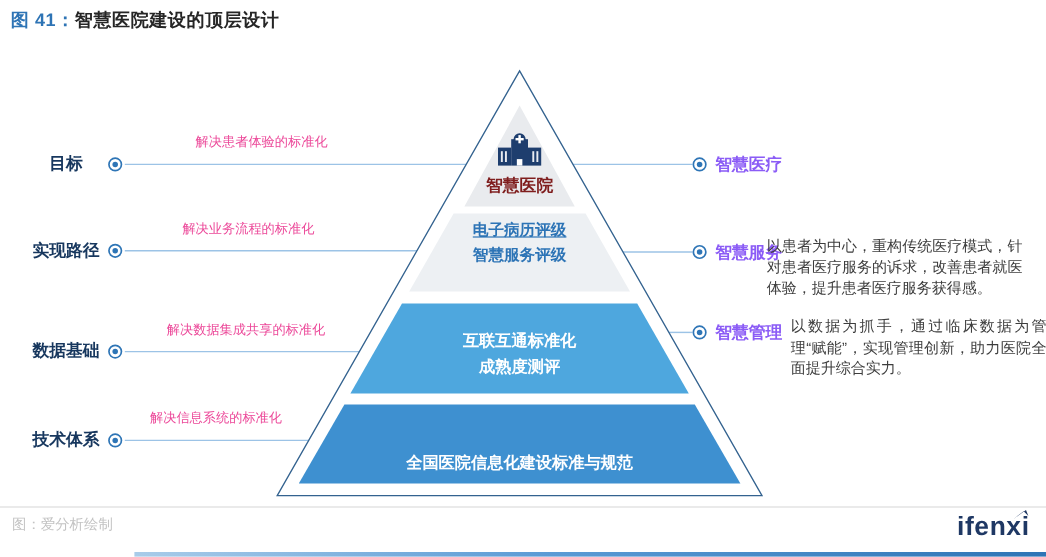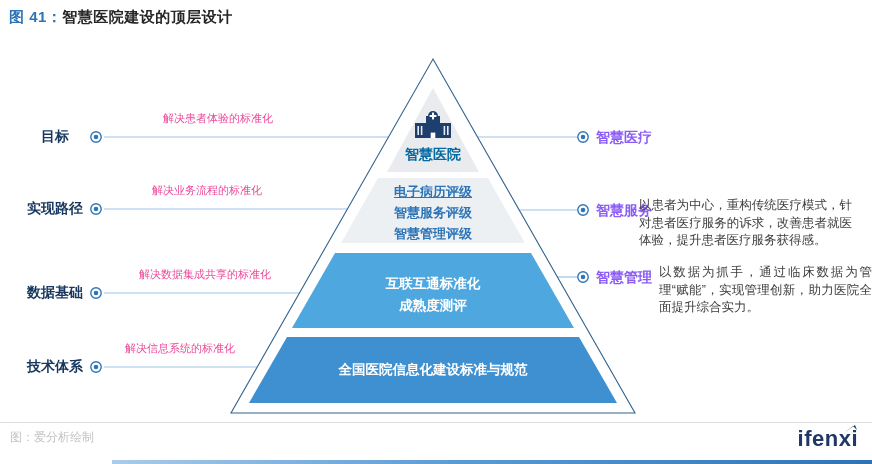--- a/index.html
+++ b/index.html
@@ -15,21 +15,21 @@
   .fig-title { color:#262626; }
   .conn { stroke:#9cc3e6; stroke-width:1.2; }
   .outline { fill:#ffffff; stroke:#33628f; stroke-width:1.1; }
   .bullet-outer { fill:#ffffff; stroke:#2e75b6; stroke-width:1.4; }
   .bullet-inner { fill:#2e75b6; }
   .side-label { color:#17375e; font-weight:bold; font-size:14px; text-align:center; width:110px; }
   .side-note { color:#ec4899; font-size:11px; white-space:nowrap; transform:translateX(-50%); }
   .r-label { color:#8b5cf6; font-weight:bold; font-size:14px; white-space:nowrap; }
   .r-desc { color:#3d3d3d; font-size:12.5px; line-height:17.5px; width:213px; text-align:justify; }
   .pyr-text { transform:translateX(-50%); text-align:center; white-space:nowrap; }
-  .top-label { color:#0369a1; font-weight:bold; font-size:14px; }
+  .top-label { color:#7f1d1d; font-weight:bold; font-size:14px; }
   .lvl2-line { color:#2d74b6; font-weight:bold; font-size:13px; line-height:21px; }
   .lvl34-line { color:#ffffff; font-weight:bold; font-size:13.5px; line-height:22px; }
   .divider { position:absolute; left:0; right:0; top:422px; height:1px; background:#dcdcdc; }
   .source { position:absolute; left:10px; top:429px; font-size:12px; color:#c3c3c3; }
   .logo { position:absolute; right:14px; top:426px; font-size:22px; font-weight:bold; color:#1f3864; letter-spacing:.5px; }
   .logo-arrow { position:absolute; right:13px; top:424px; }
   .bottom-bar { position:absolute; left:112px; right:0; bottom:0; height:4px;
     background:linear-gradient(90deg,#a9cce9 0%,#5b9bd5 45%,#2e74b5 100%); }
 </style>
 </head>
@@ -99,24 +99,23 @@
       </g>
     <g transform="translate(583,277)">
         <circle class="bullet-outer" r="5.2"></circle>
         <circle class="bullet-inner" r="2.3"></circle>
       </g>
   </svg>
 
   <div class="abs pyr-text top-label" style="left:433px; top:146px;">智慧医院</div>
   <div class="abs pyr-text lvl2-line" style="left:433px; top:181px;text-decoration:underline;">电子病历评级</div>
   <div class="abs pyr-text lvl2-line" style="left:433px; top:202px;">智慧服务评级</div>
-  <div class="abs pyr-text lvl2-line" style="left:433px; top:223px;">智慧管理评级</div>
   <div class="abs pyr-text lvl34-line" style="left:433px; top:273px;">互联互通标准化</div>
   <div class="abs pyr-text lvl34-line" style="left:433px; top:295px;">成熟度测评</div>
-  <div class="abs pyr-text lvl34-line" style="left:433px; top:359px;text-align:center;">全国医院信息化建设标准与规范</div>
+  <div class="abs pyr-text lvl34-line" style="left:433px; top:375px;text-align:center;">全国医院信息化建设标准与规范</div>
 
   <div class="abs side-label" style="left:0px; top:128px;">目标</div>
   <div class="abs side-note" style="left:218px; top:111px;">解决患者体验的标准化</div>
   <div class="abs side-label" style="left:0px; top:200px;">实现路径</div>
   <div class="abs side-note" style="left:207px; top:183px;">解决业务流程的标准化</div>
   <div class="abs side-label" style="left:0px; top:284px;">数据基础</div>
   <div class="abs side-note" style="left:205px; top:267px;">解决数据集成共享的标准化</div>
   <div class="abs side-label" style="left:0px; top:358px;">技术体系</div>
   <div class="abs side-note" style="left:180px; top:341px;">解决信息系统的标准化</div>
 

